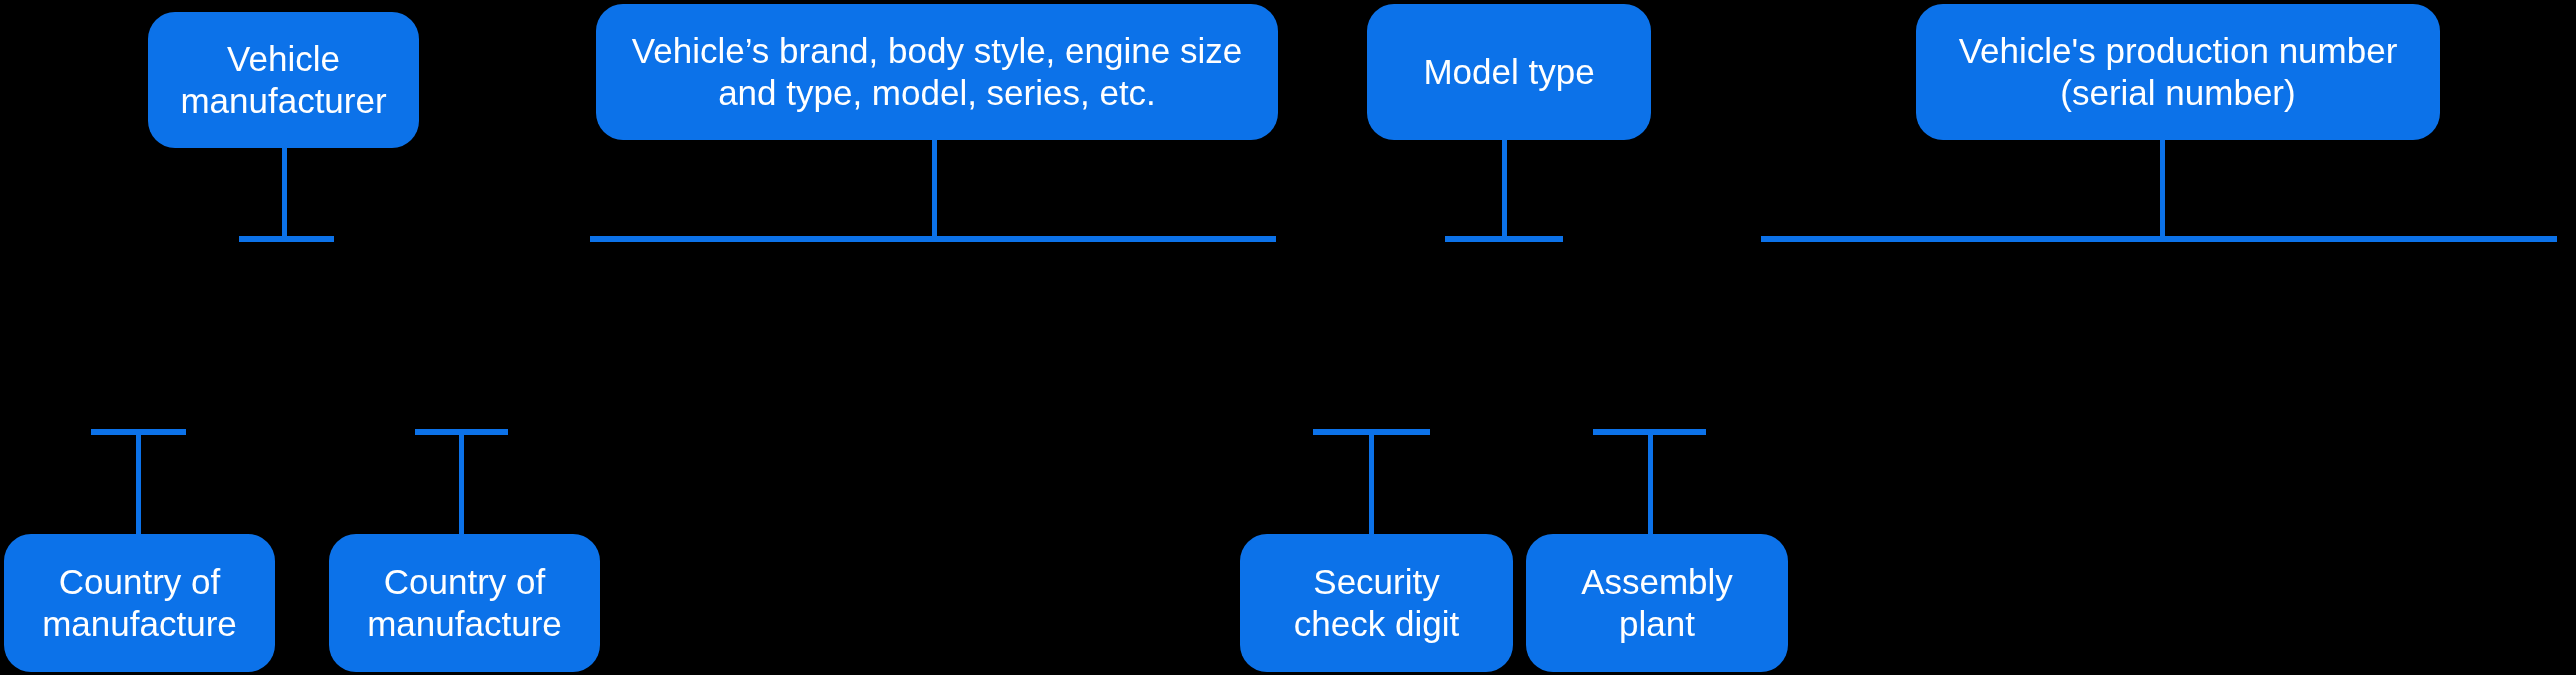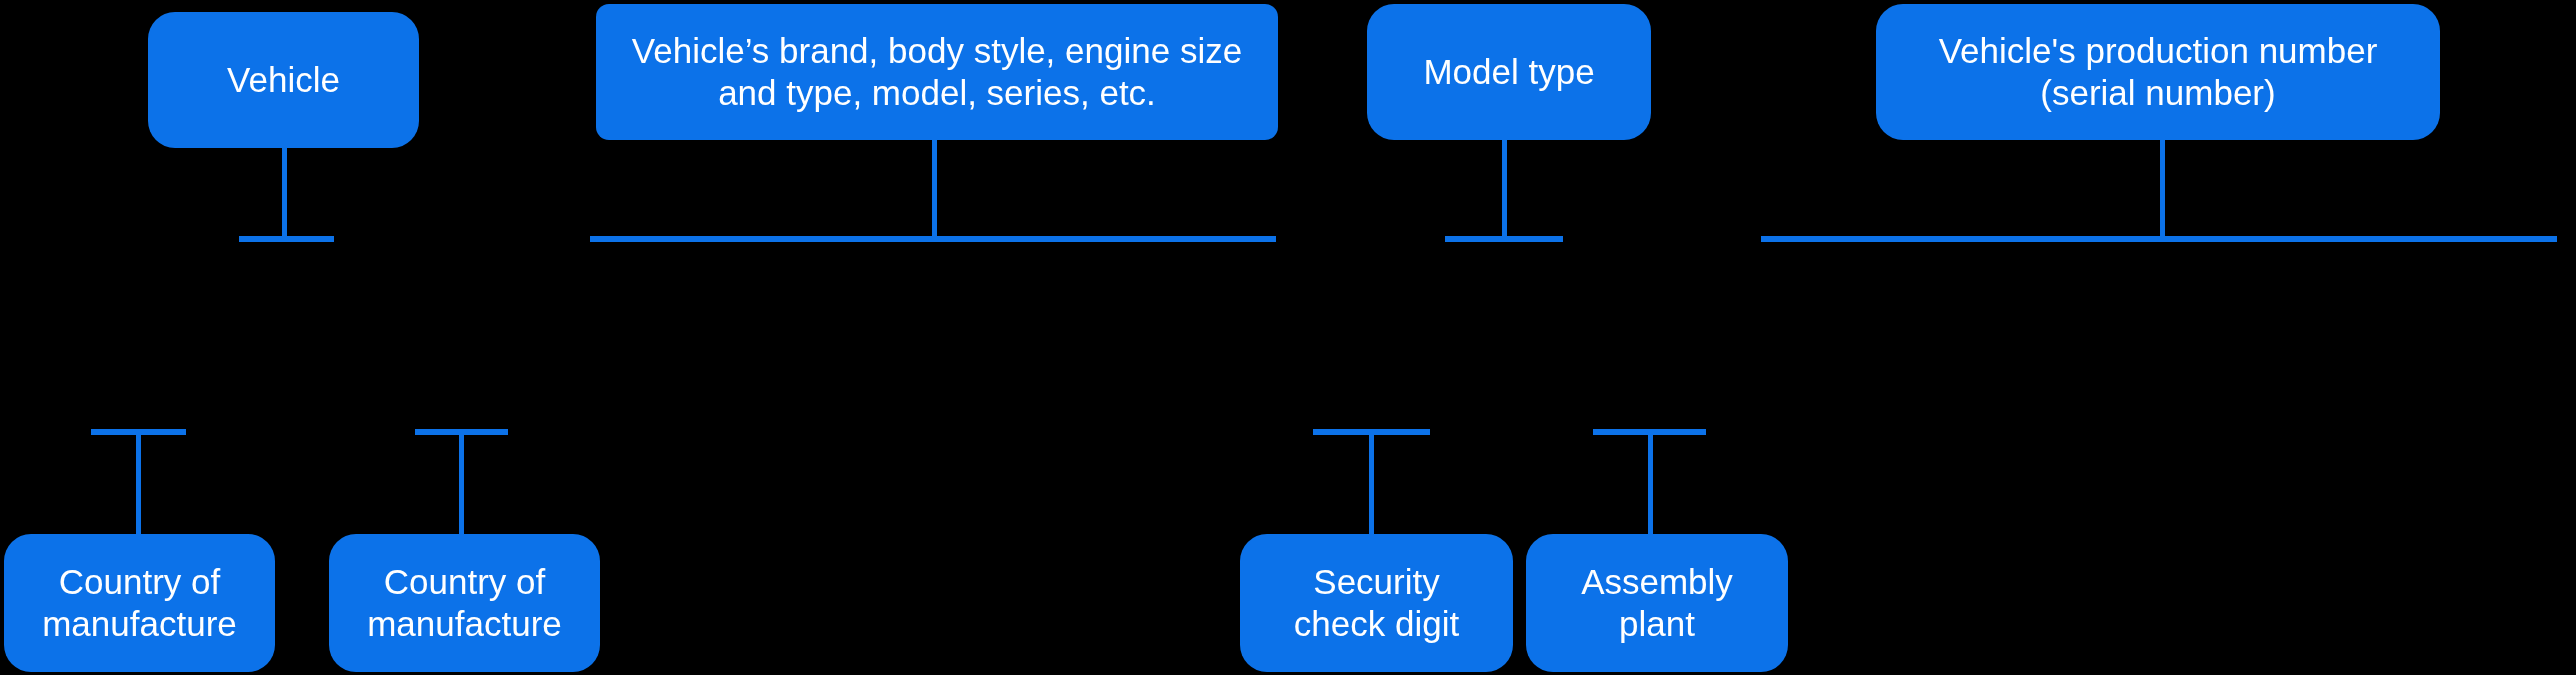--- a/index.html
+++ b/index.html
@@ -43,23 +43,23 @@
     background: #0C72E9;
   }
   .bar {
     position: absolute;
     height: 6px;
     background: #0C72E9;
   }
 
   
   .n1 { left: 148px;  top: 12px; width: 271px;  height: 136px; }
-  .n2 { left: 596px;  top: 4px; width: 682px; height: 136px; border-radius: 13px; }
+  .n2 { left: 596px;  top: 4px; width: 682px; height: 136px; }
   .n3 { left: 1367px; top: 4px; width: 284px;  height: 136px; }
-  .n4 { left: 1876px; top: 4px; width: 564px;  height: 136px; }
+  .n4 { left: 1916px; top: 4px; width: 524px;  height: 136px; }
 
   
   .s1 { left: 282px;  top: 140px; height: 99px; }
   .s2 { left: 932px; top: 140px; height: 99px; }
   .s3 { left: 1502px; top: 140px; height: 99px; }
   .s4 { left: 2160px; top: 140px; height: 99px; }
 
   
   .b1 { left: 239px;  top: 236px; width: 95px;  }
   .b2 { left: 590px;  top: 236px; width: 686px; }
@@ -84,20 +84,21 @@
   .nC { left: 1240px; top: 534px; width: 273px; height: 138px; }
   .nD { left: 1526px; top: 534px; width: 262px; height: 138px; }
 </style>
 </head>
 <body>
 
 <div class="canvas">
 
   <div class="node n1">
     <span class="ln">Vehicle</span>
+    <span class="ln">manufacturer</span>
   </div>
   <div class="node n2">
     <span class="ln">Vehicle’s brand, body style, engine size</span>
     <span class="ln">and type, model, series, etc.</span>
   </div>
   <div class="node n3">
     <span class="ln">Model type</span>
   </div>
   <div class="node n4">
     <span class="ln">Vehicle's production number</span>

